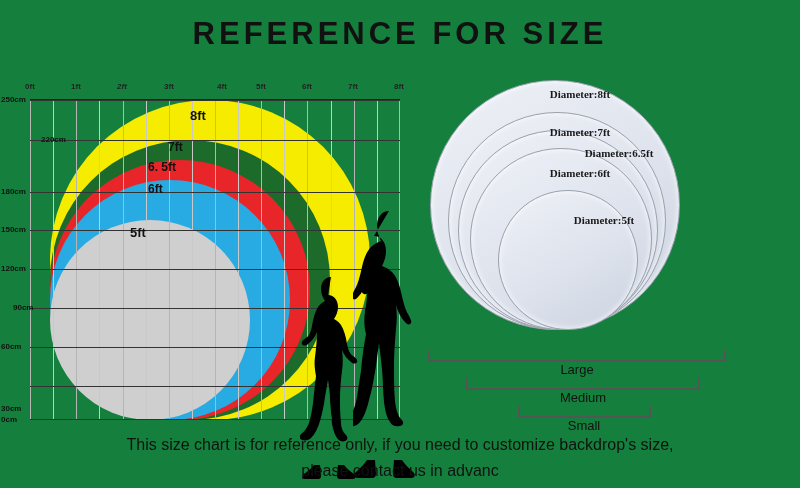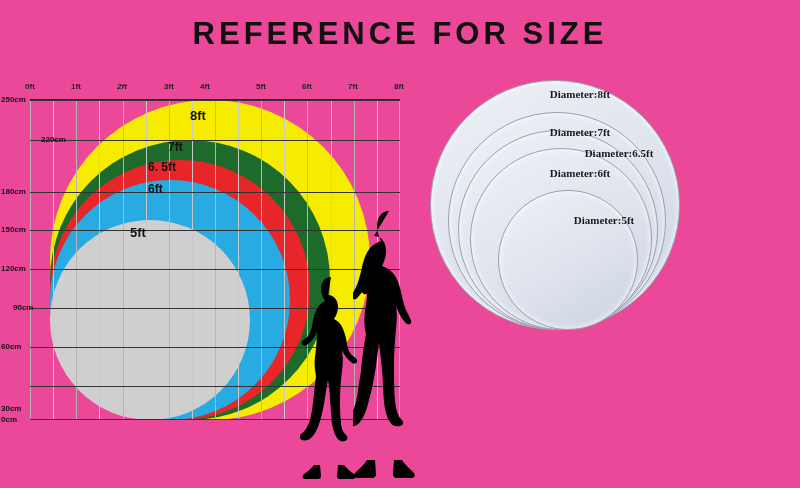--- a/index.html
+++ b/index.html
@@ -2,21 +2,21 @@
 <html><head>
 <meta charset="utf-8">
 <style>
   * { box-sizing: border-box; margin: 0; padding: 0; }
   html, body {
     width: 800px; height: 488px;
     background: #ffffff;
     font-family: "Liberation Sans", sans-serif;
     overflow: hidden;
   }
-  #root { position: relative; width: 800px; height: 488px; background: #ec4899; }
+  #root { position: relative; width: 800px; height: 488px; background: #15803d; }
 
   
   .title {
     position: absolute; left: 0; top: 16px; width: 800px;
     text-align: center;
     font-family: "Liberation Sans", sans-serif;
     font-size: 31px; font-weight: 700;
     letter-spacing: 4px;
     color: #111;
     white-space: nowrap;
@@ -153,21 +153,21 @@
       <div class="hline thick" style="top:286px;"></div>
       <div class="hline thick" style="top:319px;"></div>
     </div>
 
     <div class="axis-top"></div>
 
     <div class="xtick" style="left:30px;">0ft</div>
     <div class="xtick" style="left:76px;">1ft</div>
     <div class="xtick" style="left:122px;font-style:italic;">2ft</div>
     <div class="xtick" style="left:169px;">3ft</div>
-    <div class="xtick" style="left:205px;">4ft</div>
+    <div class="xtick" style="left:222px;">4ft</div>
     <div class="xtick" style="left:261px;">5ft</div>
     <div class="xtick" style="left:307px;">6ft</div>
     <div class="xtick" style="left:353px;">7ft</div>
     <div class="xtick" style="left:399px;">8ft</div>
 
     <div class="ytick" style="top:25px;">250cm</div>
     <div class="ytick" style="top:65px;padding-left:40px;">220cm</div>
     <div class="ytick" style="top:117px;">180cm</div>
     <div class="ytick" style="top:155px;">150cm</div>
     <div class="ytick" style="top:194px;">120cm</div>
@@ -202,15 +202,29 @@
     <div class="disc" style="width:182px;height:182px;left:50px;top:86px;z-index:4;"></div>
     <div class="disc" style="width:140px;height:140px;left:78px;top:128px;z-index:5;"></div>
 
     <div class="disc-label" style="left:160px;top:26px;z-index:10;">Diameter:8ft</div>
     <div class="disc-label" style="left:160px;top:64px;z-index:10;">Diameter:7ft</div>
     <div class="disc-label" style="left:163px;top:85px;z-index:10;margin-left:36px;">Diameter:6.5ft</div>
     <div class="disc-label" style="left:160px;top:105px;z-index:10;">Diameter:6ft</div>
     <div class="disc-label" style="left:162px;top:152px;z-index:10;padding-left:44px;">Diameter:5ft</div>
   </div>
 
-
+  <div id="brackets">
+    <div class="bracket" style="left:8px;top:10px;width:298px;"></div>
+    <div class="bracket-label" style="left:157px;top:22px;">Large</div>
+
+    <div class="bracket" style="left:46px;top:38px;width:234px;"></div>
+    <div class="bracket-label" style="left:163px;top:50px;">Medium</div>
+
+    <div class="bracket" style="left:98px;top:66px;width:133px;"></div>
+    <div class="bracket-label" style="left:164px;top:78px;">Small</div>
+  </div>
+
+  <div class="caption">
+    <div>This size chart is for reference only, if you need to customize backdrop's size,</div>
+    <div>please contact us in advanc</div>
+  </div>
 
 </div>
 
 </body></html>

